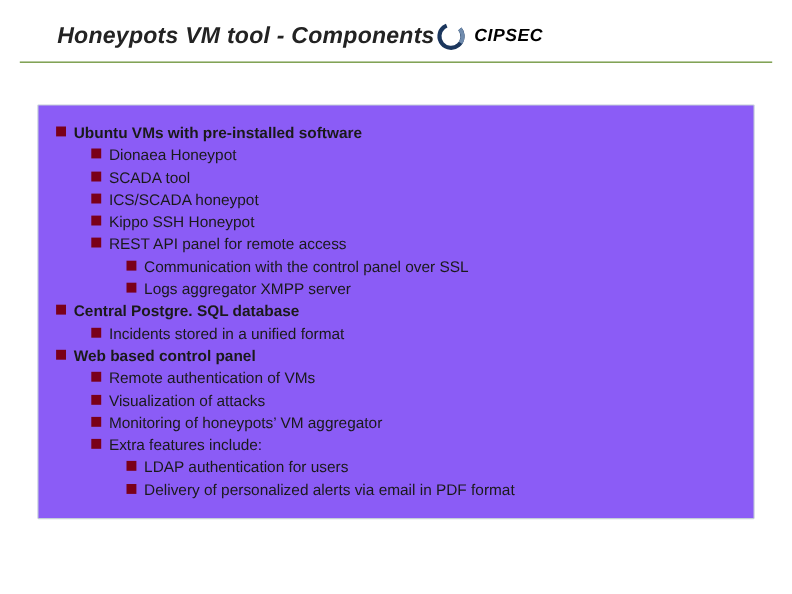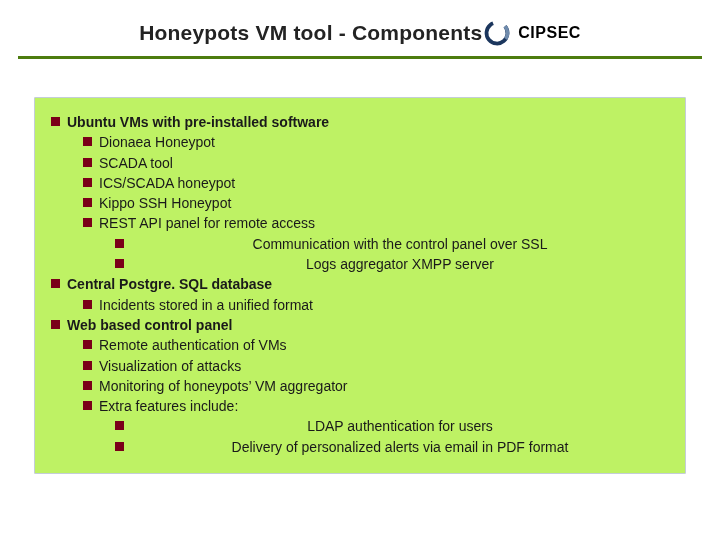--- a/index.html
+++ b/index.html
@@ -7,24 +7,25 @@
     width: 720px;
     height: 540px;
     background: #ffffff;
     font-family: Arial, Helvetica, sans-serif;
     color: #1a1a1a;
     position: relative;
   }
   .header {
     display: flex;
     align-items: center;
-    justify-content: center;
+    justify-content: flex-start;
     padding: 18px 34px 8px 34px;
-    border-bottom: 3px solid #4d7c0f;
+    border-bottom: 1px solid #4d7c0f;
     margin: 0 18px;
+    font-style: italic;
   }
   .title {
     font-size: 21px;
     font-weight: bold;
     color: #232323;
     letter-spacing: 0.2px;
   }
   .logo {
     display: flex;
     align-items: center;
@@ -36,21 +37,21 @@
   }
   .logo-text {
     font-size: 16px;
     color: #000000;
     font-weight: 600;
     letter-spacing: 0.5px;
   }
   .content {
     margin: 38px 34px 0 34px;
     border: 1px solid #c4cdd8;
-    background: #bef264;
+    background: #8b5cf6;
     padding: 14px 16px 16px 16px;
     border-radius: 1px;
   }
   ul { list-style: none; }
   li {
     position: relative;
     padding-left: 16px;
     font-size: 14px;
     line-height: 1.45;
     color: #1a1a1a;
@@ -64,21 +65,21 @@
     height: 9px;
     background: #7a0019;
   }
   li.top {
     font-weight: bold;
     margin-top: 0;
   }
   li.top ~ li.top { margin-top: 0; }
   ul ul { margin-left: 16px; }
   ul ul li { font-weight: normal; }
-  ul ul ul { margin-left: 16px; text-align: center; }
+  ul ul ul { margin-left: 16px; }
 </style>
 </head>
 <body>
 
 <div class="header">
   <div class="title">Honeypots VM tool - Components</div>
   <div class="logo">
     <svg class="logo-mark" viewBox="0 0 40 40">
       <circle cx="20" cy="20" r="14" fill="none" stroke="#1b365d" stroke-width="5" stroke-dasharray="70 18" transform="rotate(-40 20 20)"></circle>
       <circle cx="20" cy="20" r="14" fill="none" stroke="#6f8bad" stroke-width="5" stroke-dasharray="18 70" transform="rotate(-40 20 20)"></circle>

